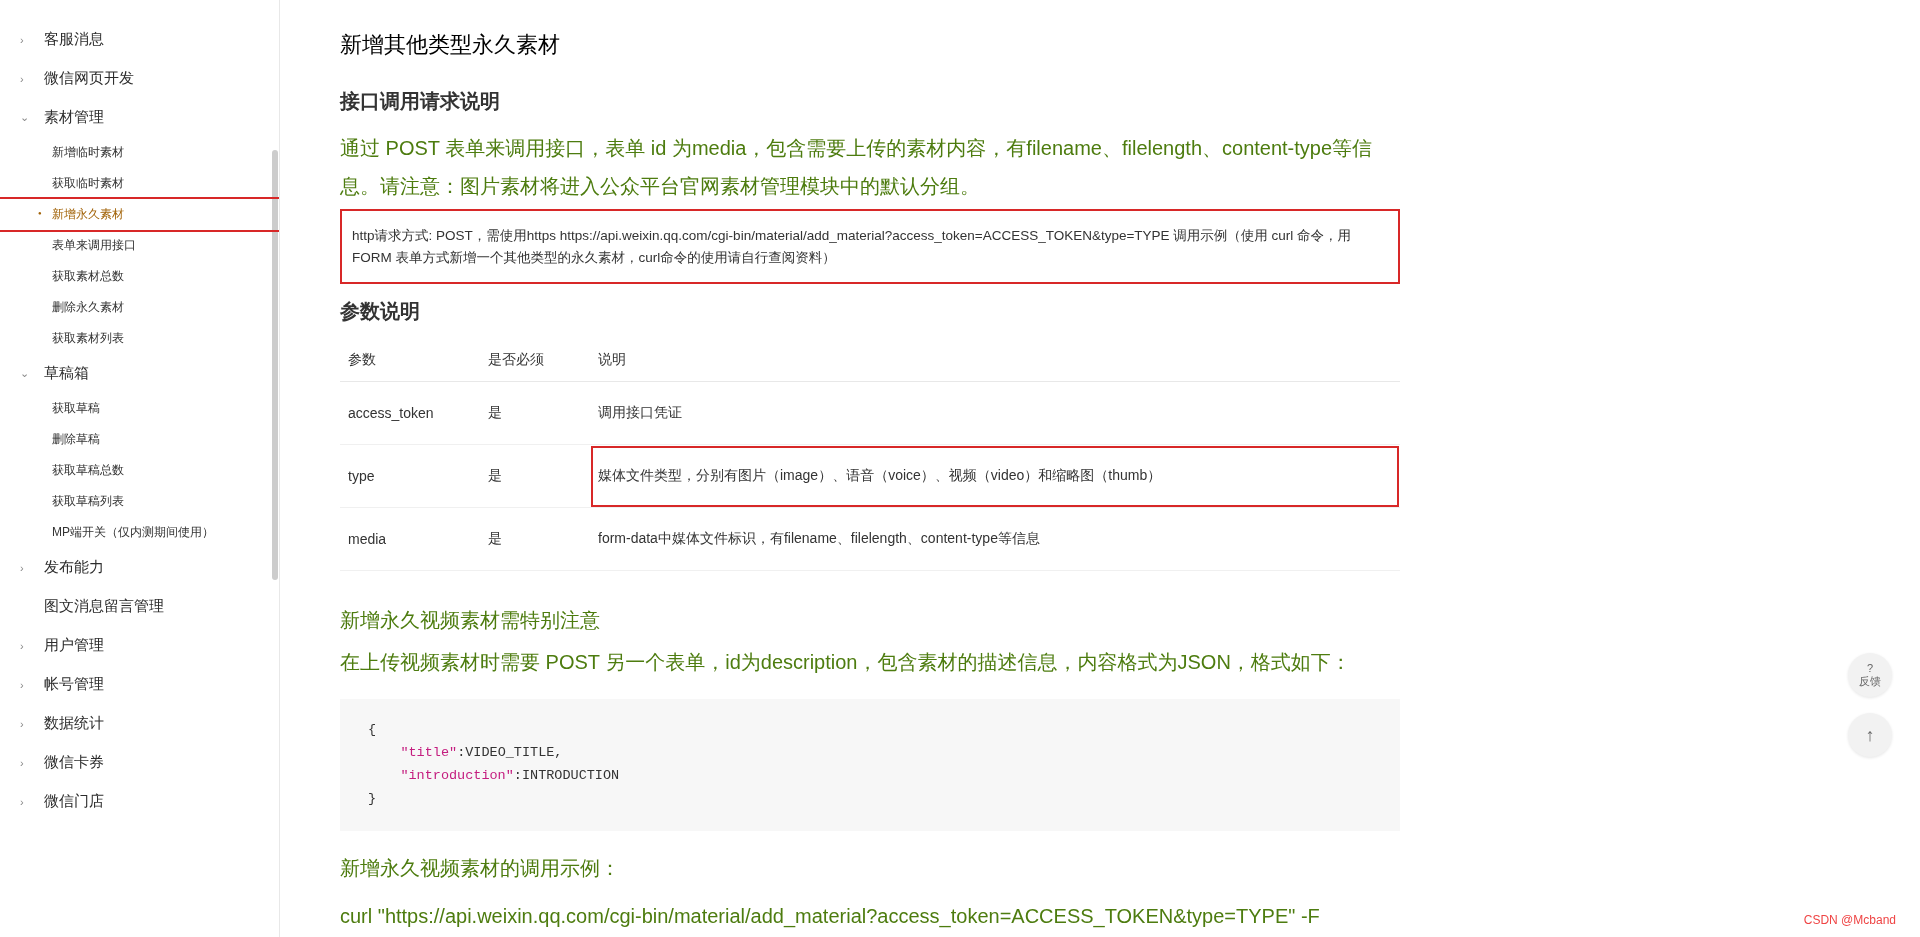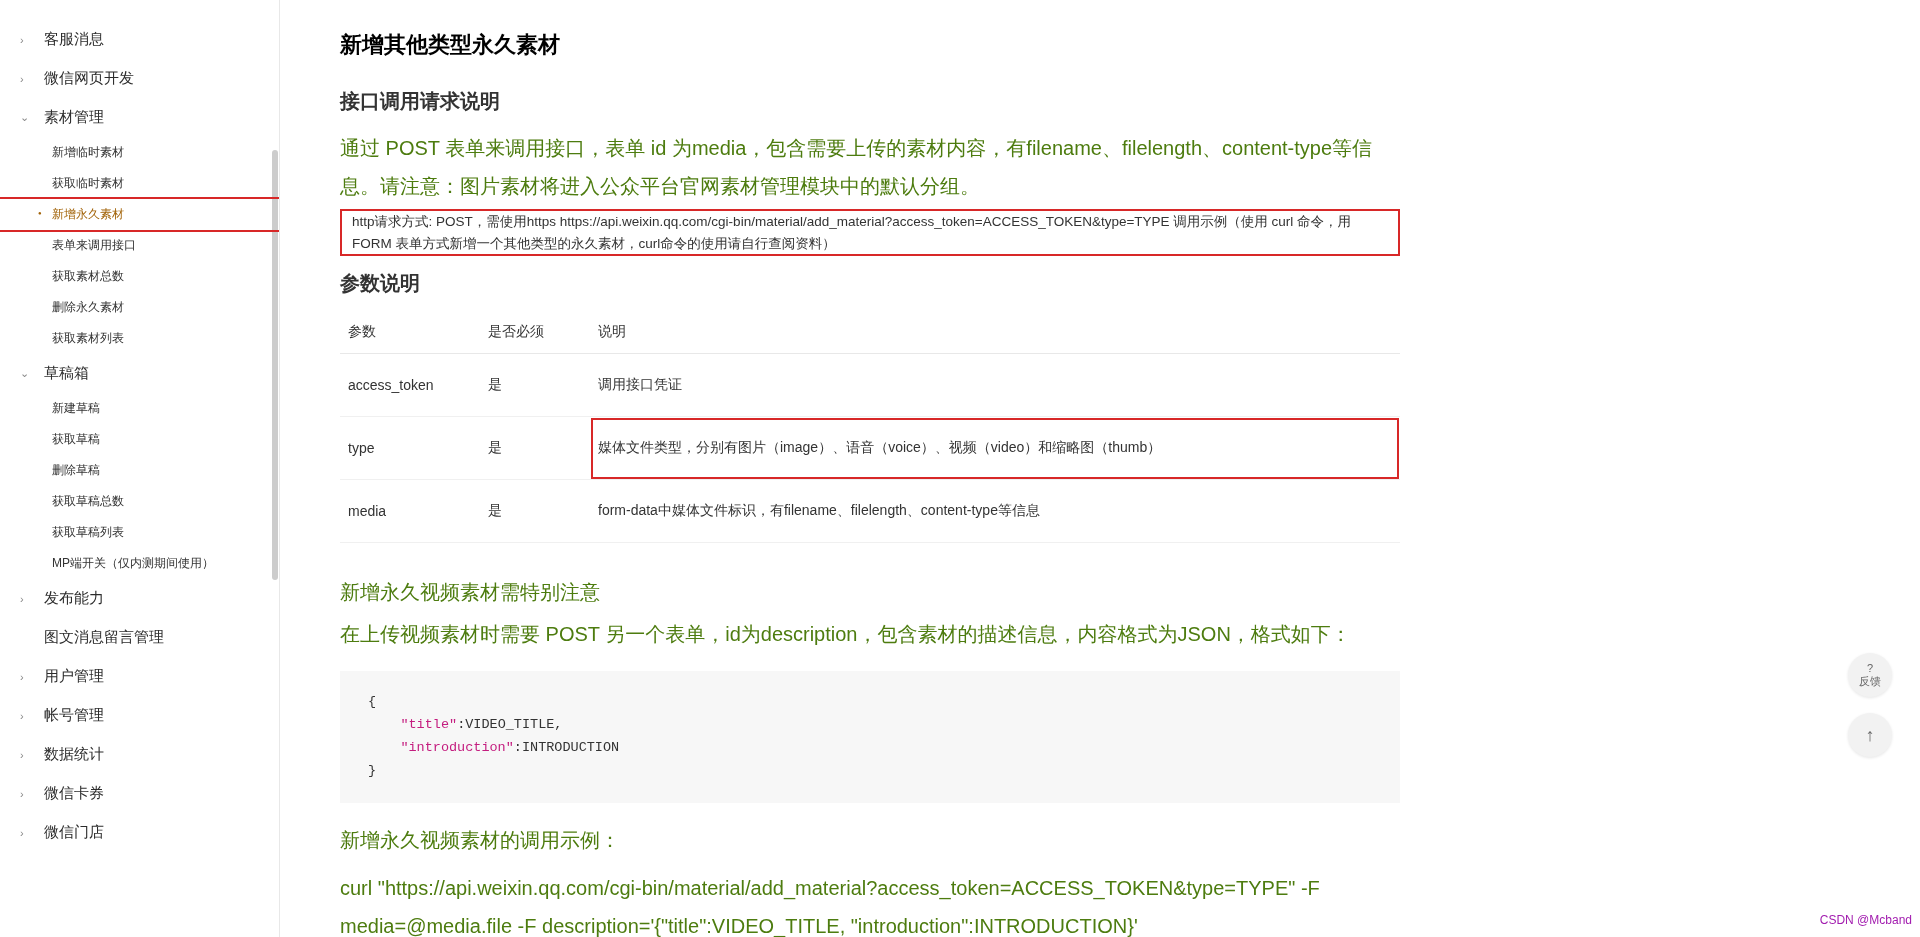--- a/index.html
+++ b/index.html
@@ -65,38 +65,38 @@
       outline: 2px solid #d82828;
     }
     .content {
       flex: 1;
       padding: 30px 60px;
       overflow-y: auto;
       max-width: 1180px;
     }
     h1 {
       font-size: 22px;
-      font-weight: 700;
+      font-weight: 400;
       margin-bottom: 28px;
       color: #000;
     }
     .section-title {
       font-size: 20px;
       font-weight: 600;
       margin-bottom: 14px;
     }
     .desc {
       font-size: 20px;
       line-height: 1.9;
       color: #4d7c0f;
       margin-bottom: 4px;
     }
     .red-box {
       border: 2px solid #d82828;
-      padding: 0 10px;
+      padding: 14px 10px;
       margin: 2px 0;
     }
     .red-box-text { font-size: 13.5px; color: #333; line-height: 1.6; }
     table {
       width: 100%;
       border-collapse: collapse;
       margin-top: 8px;
       margin-bottom: 24px;
     }
     th {
@@ -145,24 +145,24 @@
       align-items: center;
       justify-content: center;
       font-size: 11px;
       color: #666;
       cursor: pointer;
       box-shadow: 0 1px 3px rgba(0,0,0,0.1);
     }
     .float-btn.arrow { font-size: 18px; }
     .watermark {
       position: fixed;
-      right: 8px;
+      right: 24px;
       bottom: 10px;
       font-size: 12px;
-      color: #a21caf;
+      color: #ef4444;
     }
     .col-param { width: 140px; }
     .col-required { width: 110px; }
     .col-param2 { width: 280px; }
     .col-required2 { width: 230px; }
   </style>
 </head>
 <body>
 
 <div class="sidebar">
@@ -184,21 +184,20 @@
   <div class="nav-sub">获取临时素材</div>
   <div class="nav-sub active outlined">新增永久素材</div>
   <div class="nav-sub">表单来调用接口</div>
   <div class="nav-sub">获取素材总数</div>
   <div class="nav-sub">删除永久素材</div>
   <div class="nav-sub">获取素材列表</div>
   <div class="nav-item">
       <span class="chevron">⌄</span>
       <span>草稿箱</span>
     </div>
-  <div class="nav-sub">新建草稿</div>
   <div class="nav-sub">获取草稿</div>
   <div class="nav-sub">删除草稿</div>
   <div class="nav-sub">获取草稿总数</div>
   <div class="nav-sub">获取草稿列表</div>
   <div class="nav-sub">MP端开关（仅内测期间使用）</div>
   <div class="nav-item">
       <span class="chevron">›</span>
       <span>发布能力</span>
     </div>
   <div class="nav-item">

